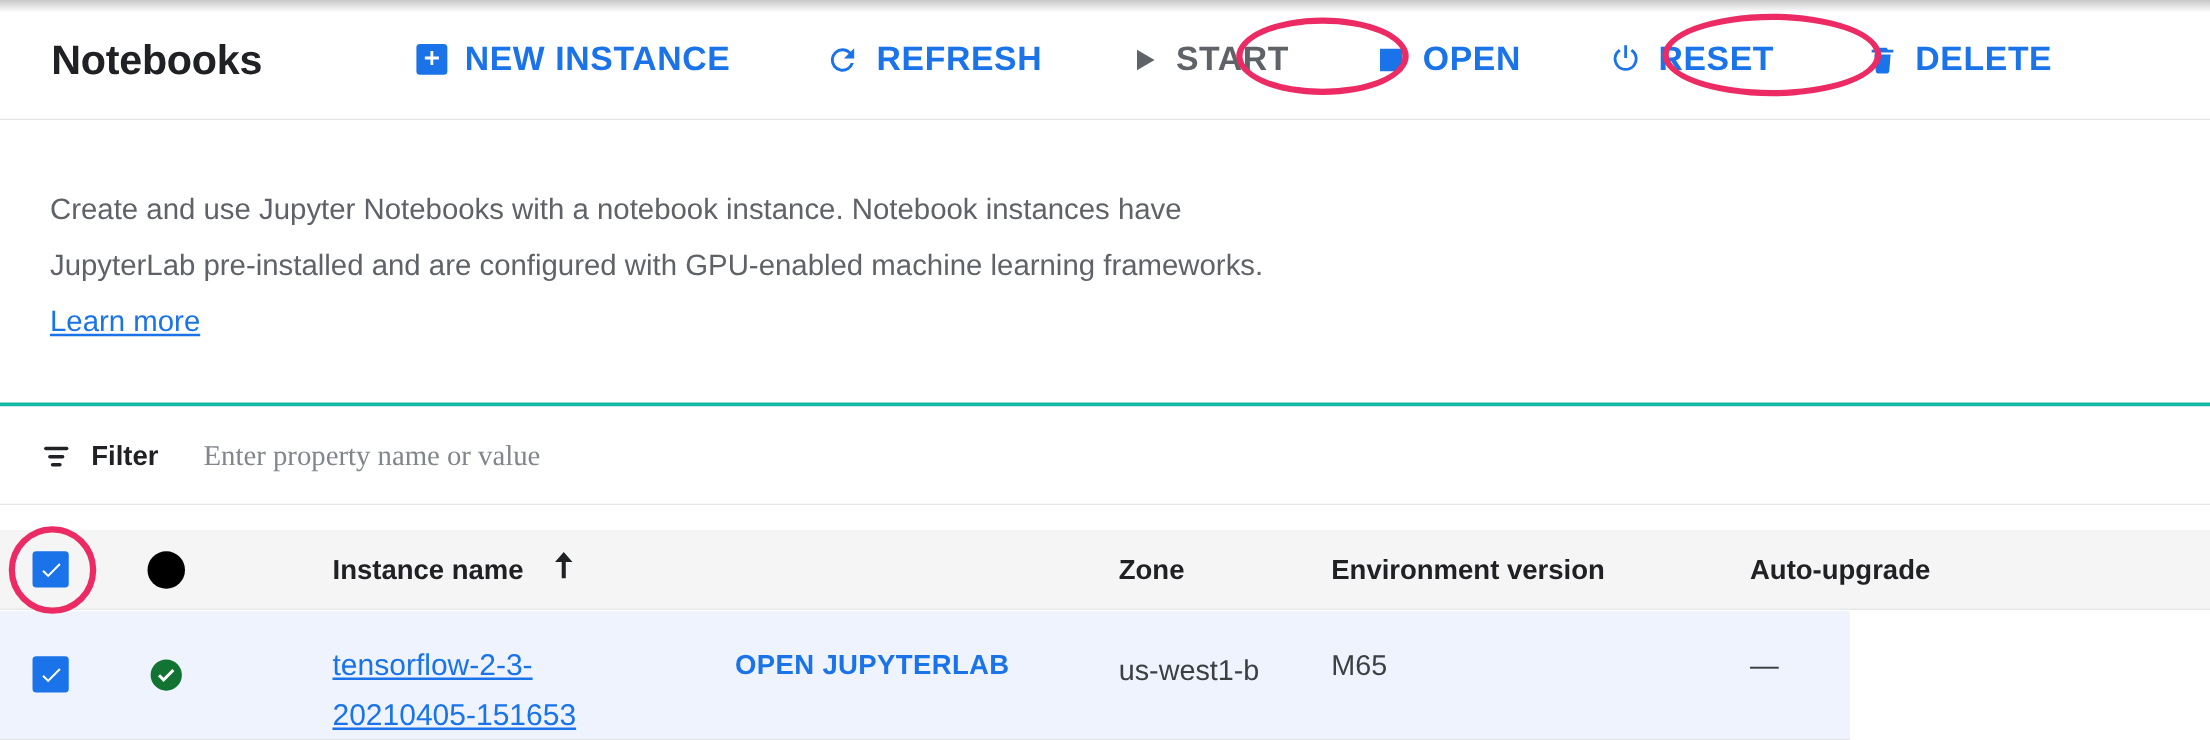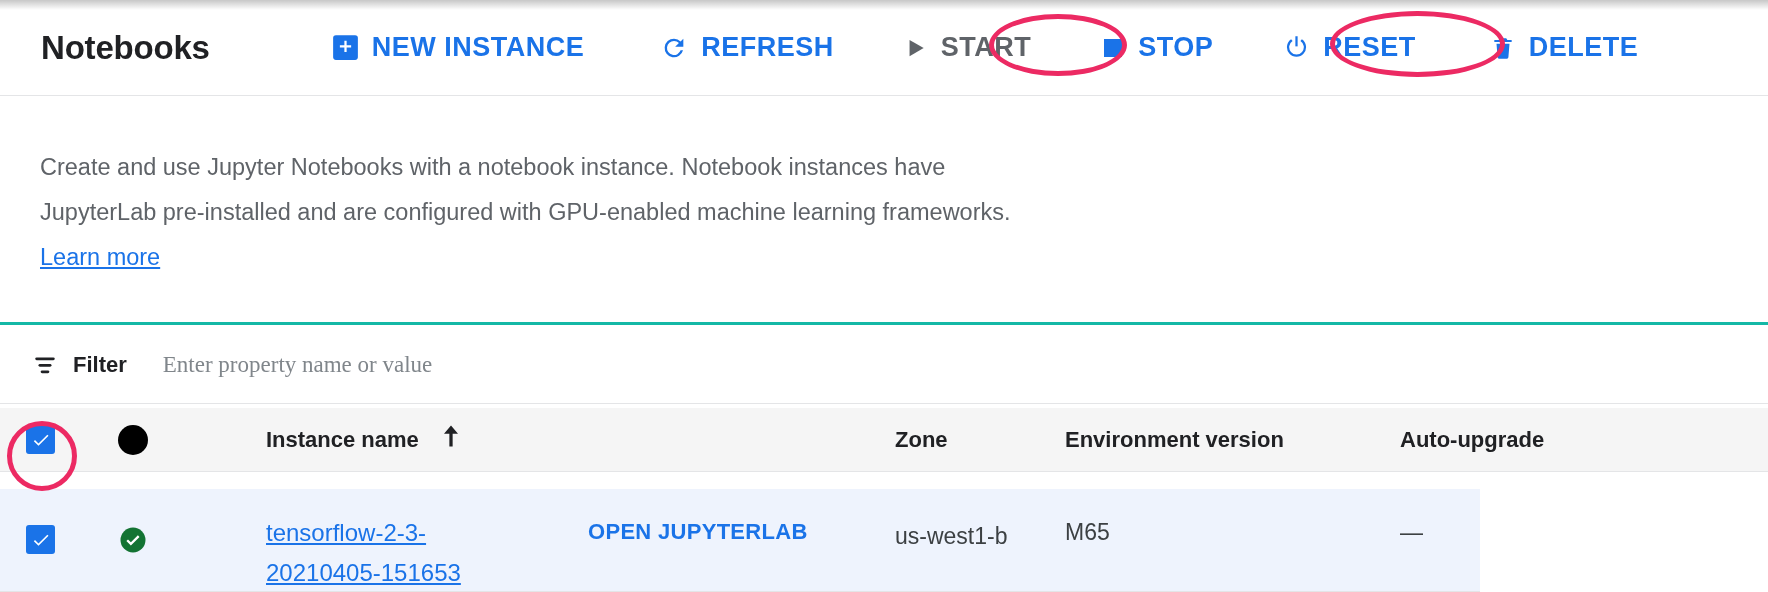--- a/index.html
+++ b/index.html
@@ -131,21 +131,21 @@
     font-size: 23px;
     color: #202124;
     width: 700px;
     padding: 0;
   }
   .filter-input::placeholder { color: #80868b; opacity: 1; }
 
   
   .table-header {
     position: absolute;
-    top: 408px; left: 0;
+    top: 424px; left: 0;
     width: 1768px; height: 64px;
     background: #f5f5f5;
     border-bottom: 1px solid #e4e5e7;
   }
   .table-row {
     position: absolute;
     top: 489px; left: 0;
     width: 1480px; height: 103px;
     background: #eef3fd;
     border-bottom: 1px solid #e4e5e7;
@@ -294,21 +294,21 @@
         </span>
         <span class="tb-label">START</span>
       </button>
 
       <button class="tb-btn tb-gap-md">
         <span>
           <svg class="icon-svg" width="24" height="24" viewBox="0 0 24 24">
             <rect x="3" y="3" width="18" height="18" fill="#1a73e8"></rect>
           </svg>
         </span>
-        <span class="tb-label">STOP</span>
+        <span class="tb-label">OPEN</span>
       </button>
 
       <button class="tb-btn tb-gap-md">
         <span>
           <svg class="icon-svg" width="27" height="27" viewBox="0 0 24 24">
             <path d="M11 2h2v9h-2z" fill="#1a73e8"></path>
             <path d="M16.8 4.6l-1.3 1.6A6.5 6.5 0 1 1 8.5 6.2L7.2 4.6a8.5 8.5 0 1 0 9.6 0z" fill="#1a73e8"></path>
           </svg>
         </span>
         <span class="tb-label">RESET</span>

